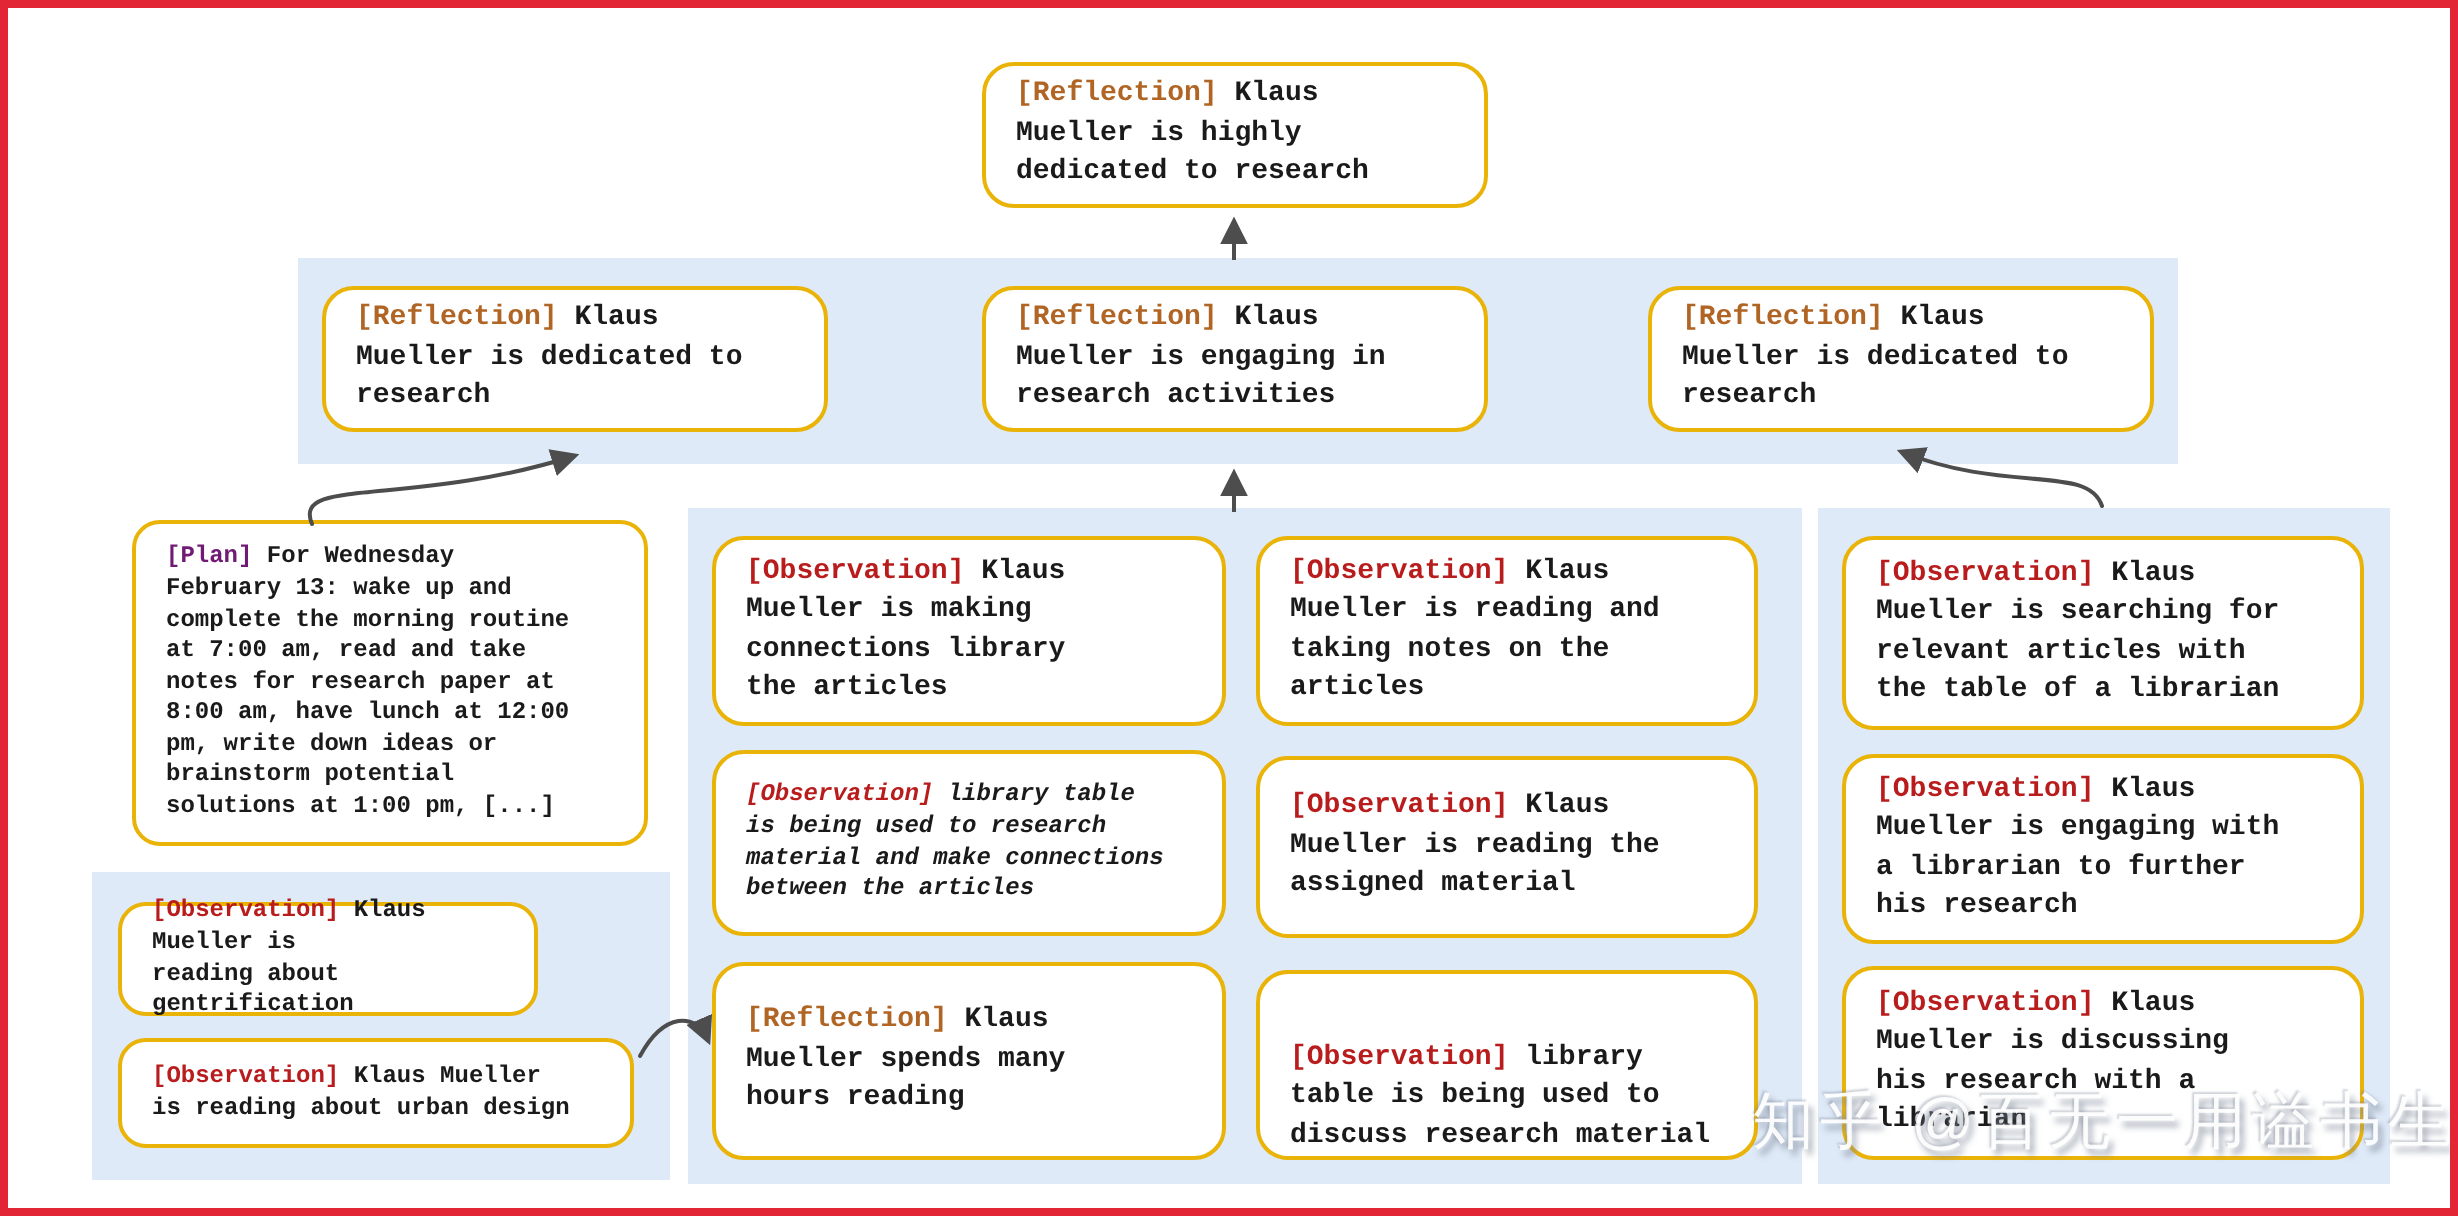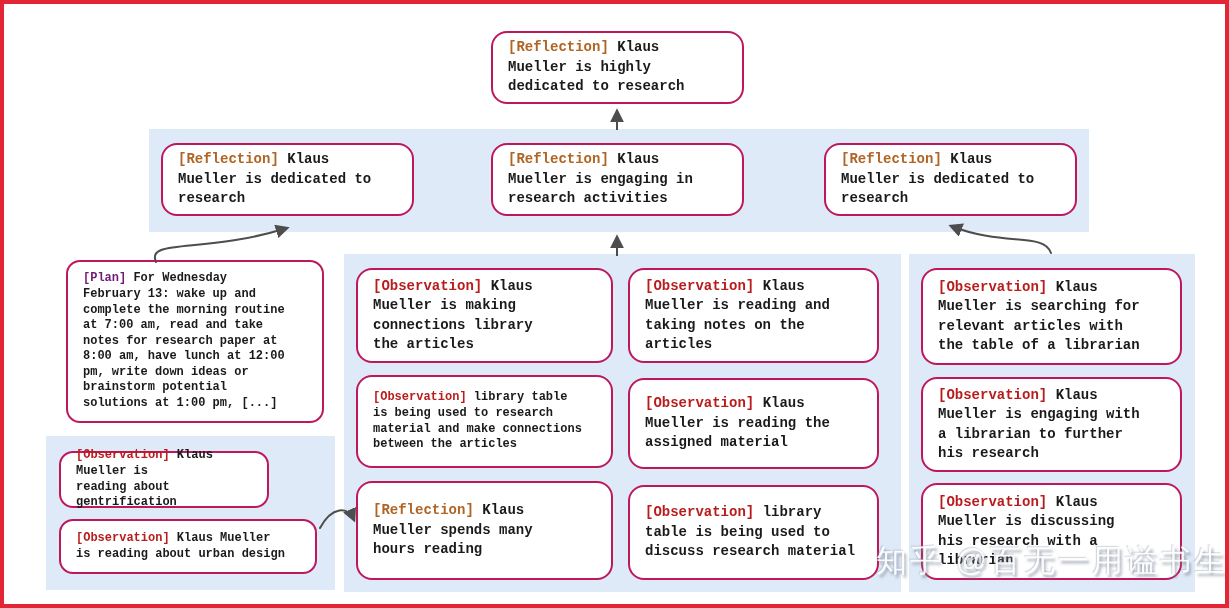--- a/index.html
+++ b/index.html
@@ -13,21 +13,21 @@
     font-family:"Liberation Mono","DejaVu Sans Mono",monospace;
   }
   .panel{
     position:absolute;
     background:#dfeaf8;
     z-index:1;
   }
   .node{
     position:absolute;
     background:#ffffff;
-    border:2px solid #be185d;
+    border:2px solid #eab308;
     border-radius:16px;
     box-sizing:border-box;
     display:flex;
     align-items:center;
     padding:0 15px;
     color:#1a1a1a;
     font-weight:bold;
     z-index:3;
   }
   .node .txt{white-space:normal;}
@@ -118,21 +118,21 @@
     <div class="txt"><span class="tag-observation">[Observation]</span> <span class="body">Klaus Mueller
 is reading about urban design</span></div>
   </div>
 
   <div class="node fs-lg" style="left:352px;top:264px;width:257px;height:95px;">
     <div class="txt"><span class="tag-observation">[Observation]</span> <span class="body">Klaus
 Mueller is making
 connections library
 the articles</span></div>
   </div>
-  <div class="node fs-sm" style="left:352px;top:371px;width:257px;height:93px;">
+  <div class="node fs-sm" style="left:352px;top:371px;width:257px;height:93px;font-style:italic;">
     <div class="txt"><span class="tag-observation">[Observation]</span> <span class="body">library table
 is being used to research
 material and make connections
 between the articles</span></div>
   </div>
   <div class="node fs-lg" style="left:352px;top:477px;width:257px;height:99px;">
     <div class="txt"><span class="tag-reflection">[Reflection]</span> <span class="body">Klaus
 Mueller spends many
 hours reading</span></div>
   </div>
@@ -141,21 +141,21 @@
     <div class="txt"><span class="tag-observation">[Observation]</span> <span class="body">Klaus
 Mueller is reading and
 taking notes on the
 articles</span></div>
   </div>
   <div class="node fs-lg" style="left:624px;top:374px;width:251px;height:91px;">
     <div class="txt"><span class="tag-observation">[Observation]</span> <span class="body">Klaus
 Mueller is reading the
 assigned material</span></div>
   </div>
-  <div class="node fs-lg" style="left:624px;top:481px;width:251px;height:95px;">
+  <div class="node fs-lg" style="left:624px;top:481px;width:251px;height:95px;align-items:flex-end;">
     <div class="txt"><span class="tag-observation">[Observation]</span> <span class="body">library
 table is being used to
 discuss research material</span></div>
   </div>
 
   <div class="node fs-lg" style="left:917px;top:264px;width:261px;height:97px;">
     <div class="txt"><span class="tag-observation">[Observation]</span> <span class="body">Klaus
 Mueller is searching for
 relevant articles with
 the table of a librarian</span></div>

